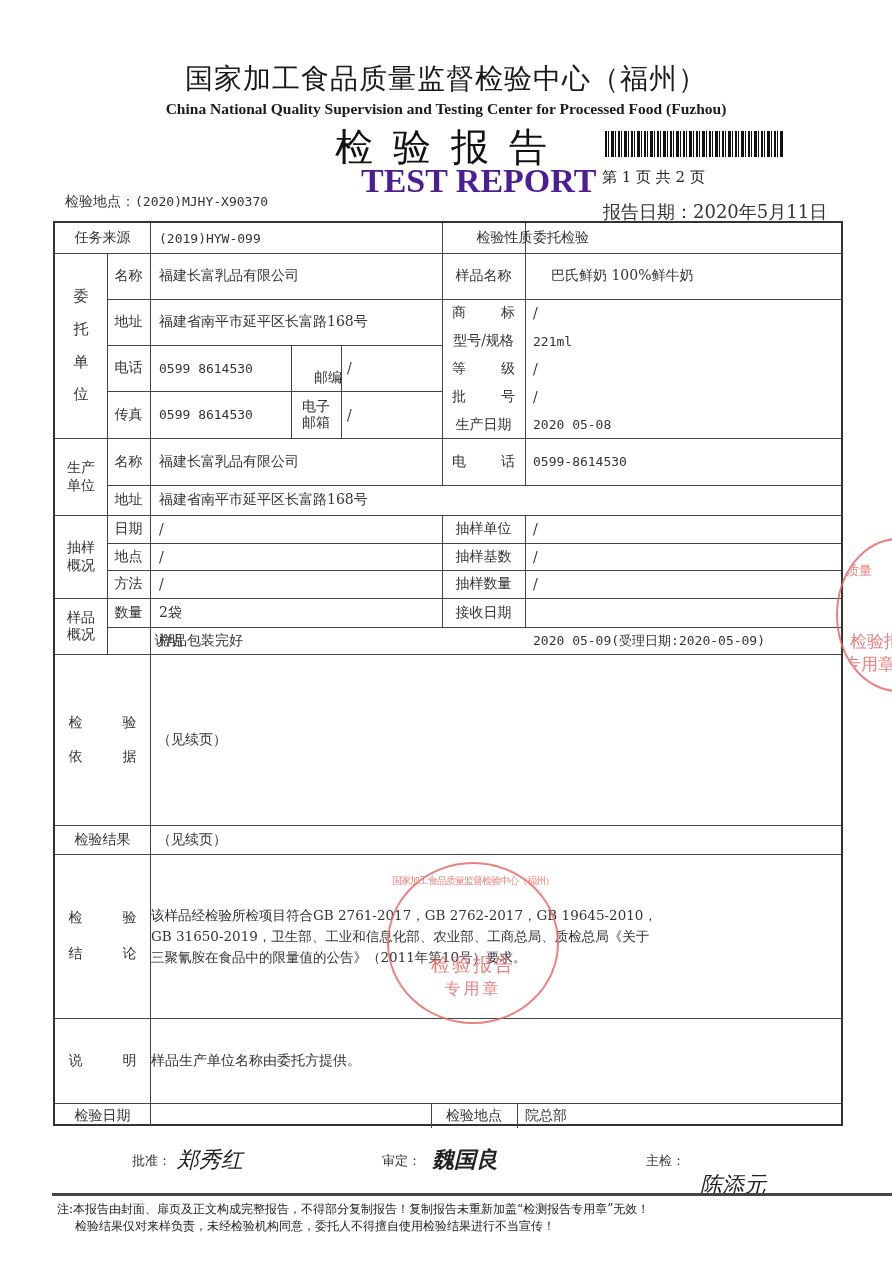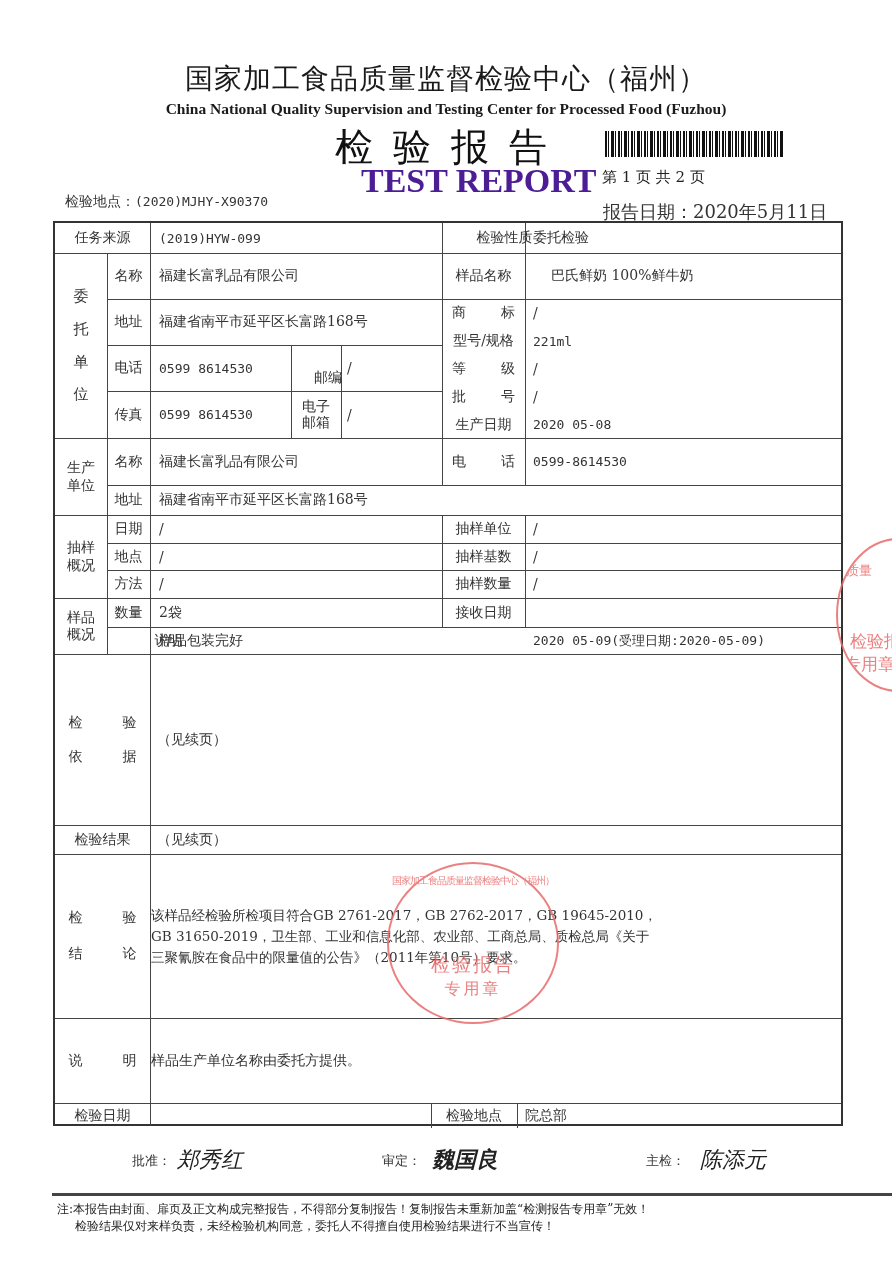--- a/index.html
+++ b/index.html
@@ -225,18 +225,18 @@
   <div style="position:absolute;top:22px;left:8px;font-size:13px;">质量</div>
   <div style="position:absolute;top:90px;left:12px;font-size:17px;">检验报告</div>
   <div style="position:absolute;top:113px;left:6px;font-size:17px;">专用章</div>
 </div>
 
 <div class="abs sign" style="left:132px;">批准：</div>
 <div class="abs sig" style="left:177px;">郑秀红</div>
 <div class="abs sign" style="left:382px;">审定：</div>
 <div class="abs sig" style="left:432px;font-weight:bold;">魏国良</div>
 <div class="abs sign" style="left:646px;">主检：</div>
-<div class="abs sig" style="left:700px;">陈添元</div>
+<div class="abs sig" style="left:700px;margin-top:25px;">陈添元</div>
 
 <div class="abs rule"></div>
 
 <div class="abs note" style="top:1201px;">注:本报告由封面、扉页及正文构成完整报告，不得部分复制报告！复制报告未重新加盖“检测报告专用章”无效！</div>
 <div class="abs note" style="top:1218px;left:75px;">检验结果仅对来样负责，未经检验机构同意，委托人不得擅自使用检验结果进行不当宣传！</div>
 
 </body></html>

